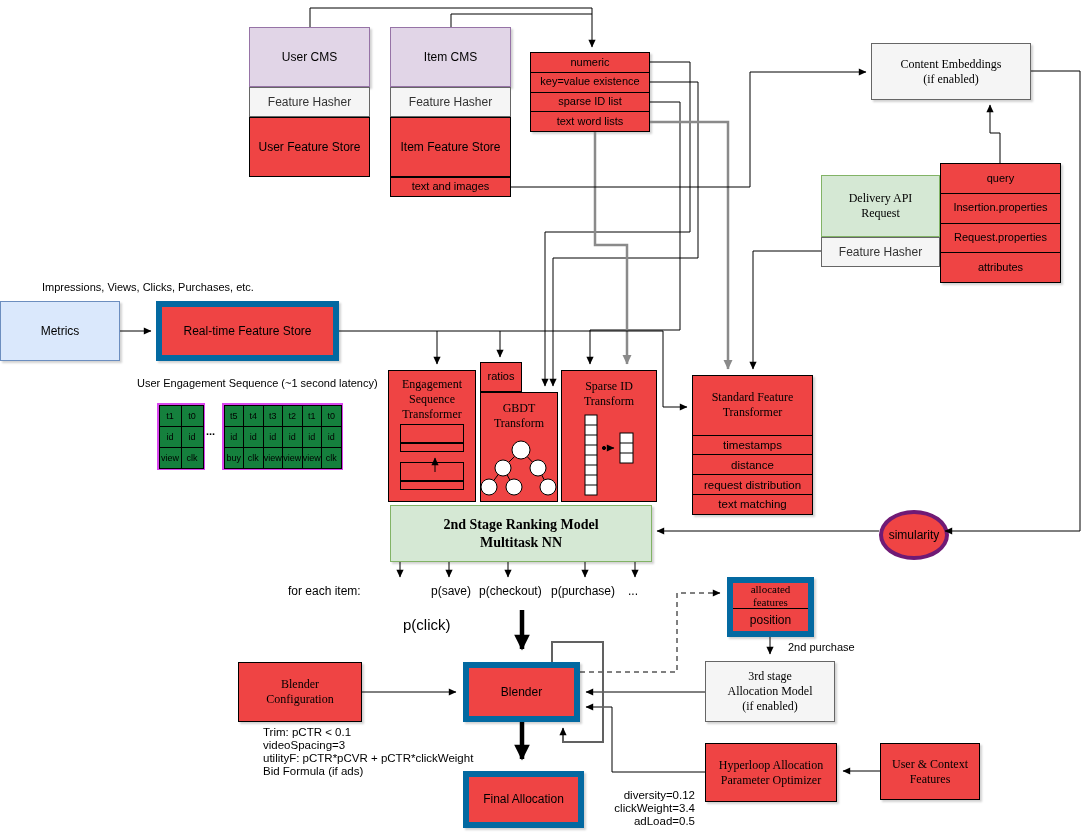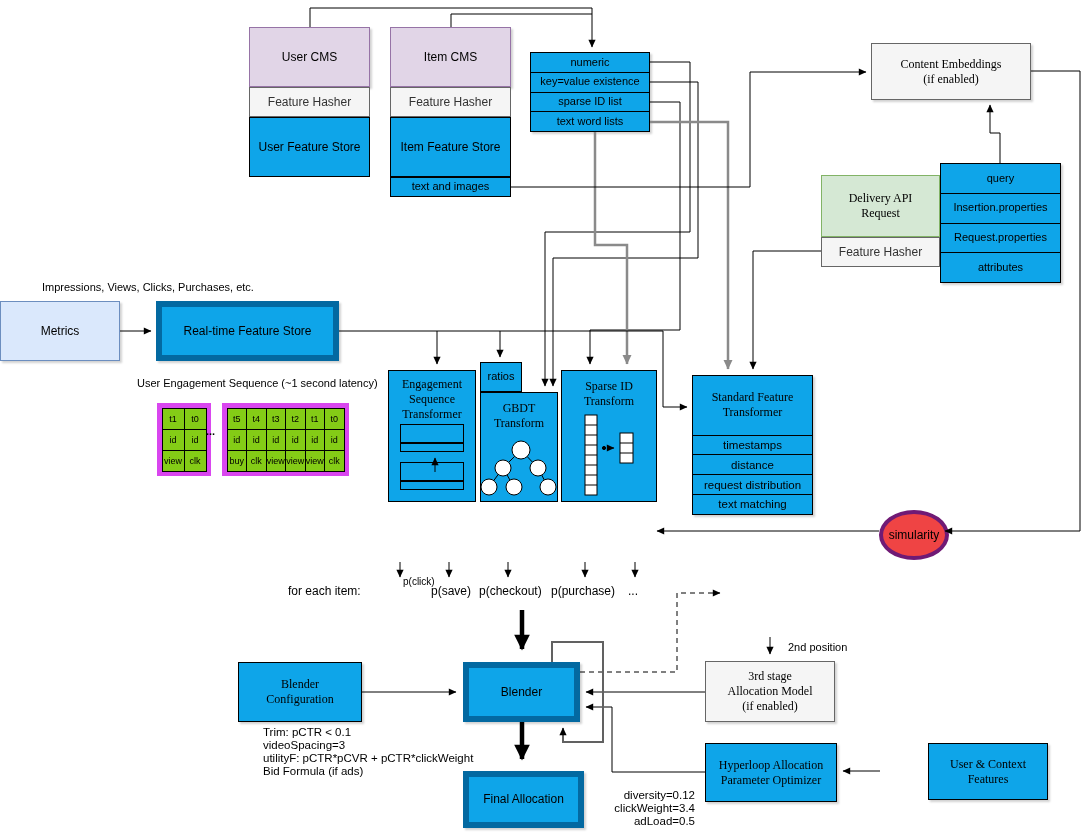--- a/index.html
+++ b/index.html
@@ -1,36 +1,36 @@
 <!DOCTYPE html>
 <html><head>
 <meta charset="utf-8">
 <style>
   html,body{margin:0;padding:0;background:#fff;}
   #canvas{position:relative;width:1089px;height:833px;background:#fff;
           font-family:"Liberation Sans","DejaVu Sans",sans-serif;color:#000;overflow:hidden;}
-  .box{position:absolute;box-sizing:border-box;border:1px solid #000;background:#0ea5e9;
+  .box{position:absolute;box-sizing:border-box;border:1px solid #000;background:#ef4444;
        display:flex;align-items:center;justify-content:center;text-align:center;
        font-size:12px;line-height:1.25;}
   .multiline{white-space:pre-line;font-family:Liberation Serif, serif;}
   .shadow{box-shadow:2px 2px 2px rgba(0,0,0,0.18);}
   .purple{background:#e1d5e7;border-color:#9673a6;}
   .grayfill{background:#f5f5f5;border-color:#666;}
   .greenfill{background:#d5e8d4;border-color:#82b366;}
   .bluefill{background:#dae8fc;border-color:#6c8ebf;}
   .gborder{border:6px solid #0369a1;}
   .muted{color:#333;}
   .rows{flex-direction:column;align-items:stretch;padding:0;}
   .rows .row{flex:1;display:flex;align-items:center;justify-content:center;
              border-top:1px solid #000;font-size:12px;}
   .rows .row:first-child{border-top:none;}
   .lbl{position:absolute;font-size:11px;white-space:nowrap;}
   .ell{position:absolute;border:4px solid #701a75;border-radius:50%;background:#ef4444;
        display:flex;align-items:center;justify-content:center;font-size:12px;}
-  .etable{position:absolute;display:grid;border:5px solid #d946ef;background:#84cc16;}
+  .etable{position:absolute;display:grid;border:2px solid #d946ef;background:#15803d;}
   .etable span{border:1px solid #000;margin:-0.5px;display:flex;align-items:center;
                justify-content:center;font-size:9px;height:20px;}
   .bold2{font-weight:bold;font-size:14px;}
   svg.layer{position:absolute;left:0;top:0;pointer-events:none;}
   .notes{position:absolute;font-size:11.5px;line-height:13px;white-space:pre-line;}
 </style>
 </head>
 <body>
 
 <div id="canvas">
@@ -115,47 +115,54 @@
 
   <div class="box rows shadow" style="left:692px;top:375px;width:121px;height:140px;">
     <div class="row multiline" style="flex:3.1;border-top:none;">Standard Feature
 Transformer</div>
     <div class="row" style="font-size:11.5px;">timestamps</div>
     <div class="row" style="font-size:11.5px;">distance</div>
     <div class="row" style="font-size:11.5px;">request distribution</div>
     <div class="row" style="font-size:11.5px;">text matching</div>
   </div>
 
+  <div class="box greenfill multiline bold2 shadow" style="left:390px;top:505px;width:262px;height:57px;">2nd Stage Ranking Model
+Multitask NN</div>
 
   <div class="lbl" style="left:288px;top:584px;font-size:12px;">for each item:</div>
-  <div class="lbl" style="left:381px;top:576px;font-size:10px;padding-left:22px;">p(click)</div>
+  <div class="lbl" style="left:381px;top:616px;font-size:15px;padding-left:22px;">p(click)</div>
   <div class="lbl" style="left:431px;top:584px;font-size:12px;">p(save)</div>
   <div class="lbl" style="left:479px;top:584px;font-size:12px;">p(checkout)</div>
   <div class="lbl" style="left:551px;top:584px;font-size:12px;">p(purchase)</div>
   <div class="lbl" style="left:628px;top:584px;font-size:12px;">...</div>
 
   <div class="ell" style="left:879px;top:510px;width:62px;height:42px;">simularity</div>
 
-  <div class="lbl" style="left:788px;top:641px;">2nd position</div>
+  <div class="box rows gborder shadow" style="left:727px;top:577px;width:87px;height:60px;">
+    <div class="row multiline" style="font-size:11px;line-height:1.15;">allocated
+features</div>
+    <div class="row" style="font-size:12px;">position</div>
+  </div>
+  <div class="lbl" style="left:788px;top:641px;">2nd purchase</div>
   <div class="box grayfill multiline shadow" style="left:705px;top:661px;width:130px;height:61px;border-color:#666;">3rd stage
 Allocation Model
 (if enabled)</div>
 
   <div class="box multiline shadow" style="left:238px;top:662px;width:124px;height:60px;">Blender
 Configuration</div>
   <div class="box gborder shadow" style="left:463px;top:662px;width:117px;height:60px;">Blender</div>
   <div class="notes" style="left:263px;top:726px;">Trim: pCTR &lt; 0.1
 videoSpacing=3
 utilityF: pCTR*pCVR + pCTR*clickWeight
 Bid Formula (if ads)</div>
   <div class="box multiline shadow" style="left:705px;top:743px;width:132px;height:59px;">Hyperloop Allocation
 Parameter Optimizer</div>
 
   <div class="box gborder shadow" style="left:463px;top:771px;width:121px;height:57px;">Final Allocation</div>
-  <div class="box multiline shadow" style="left:880px;top:743px;width:120px;height:57px;margin-left:48px;">User &amp; Context
+  <div class="box multiline shadow" style="left:880px;top:743px;width:100px;height:57px;">User &amp; Context
 Features</div>
   <div class="notes" style="left:600px;top:789px;width:95px;text-align:right;">diversity=0.12
 clickWeight=3.4
 adLoad=0.5</div>
 
   <svg class="layer" width="1089" height="833" viewBox="0 0 1089 833">
     <defs>
       <marker id="arr" viewBox="0 0 10 10" refX="9" refY="5" markerWidth="9" markerHeight="8" orient="auto" markerUnits="userSpaceOnUse">
           <path d="M0,0.5 L9.5,5 L0,9.5 z" fill="#000"></path>
         </marker>

